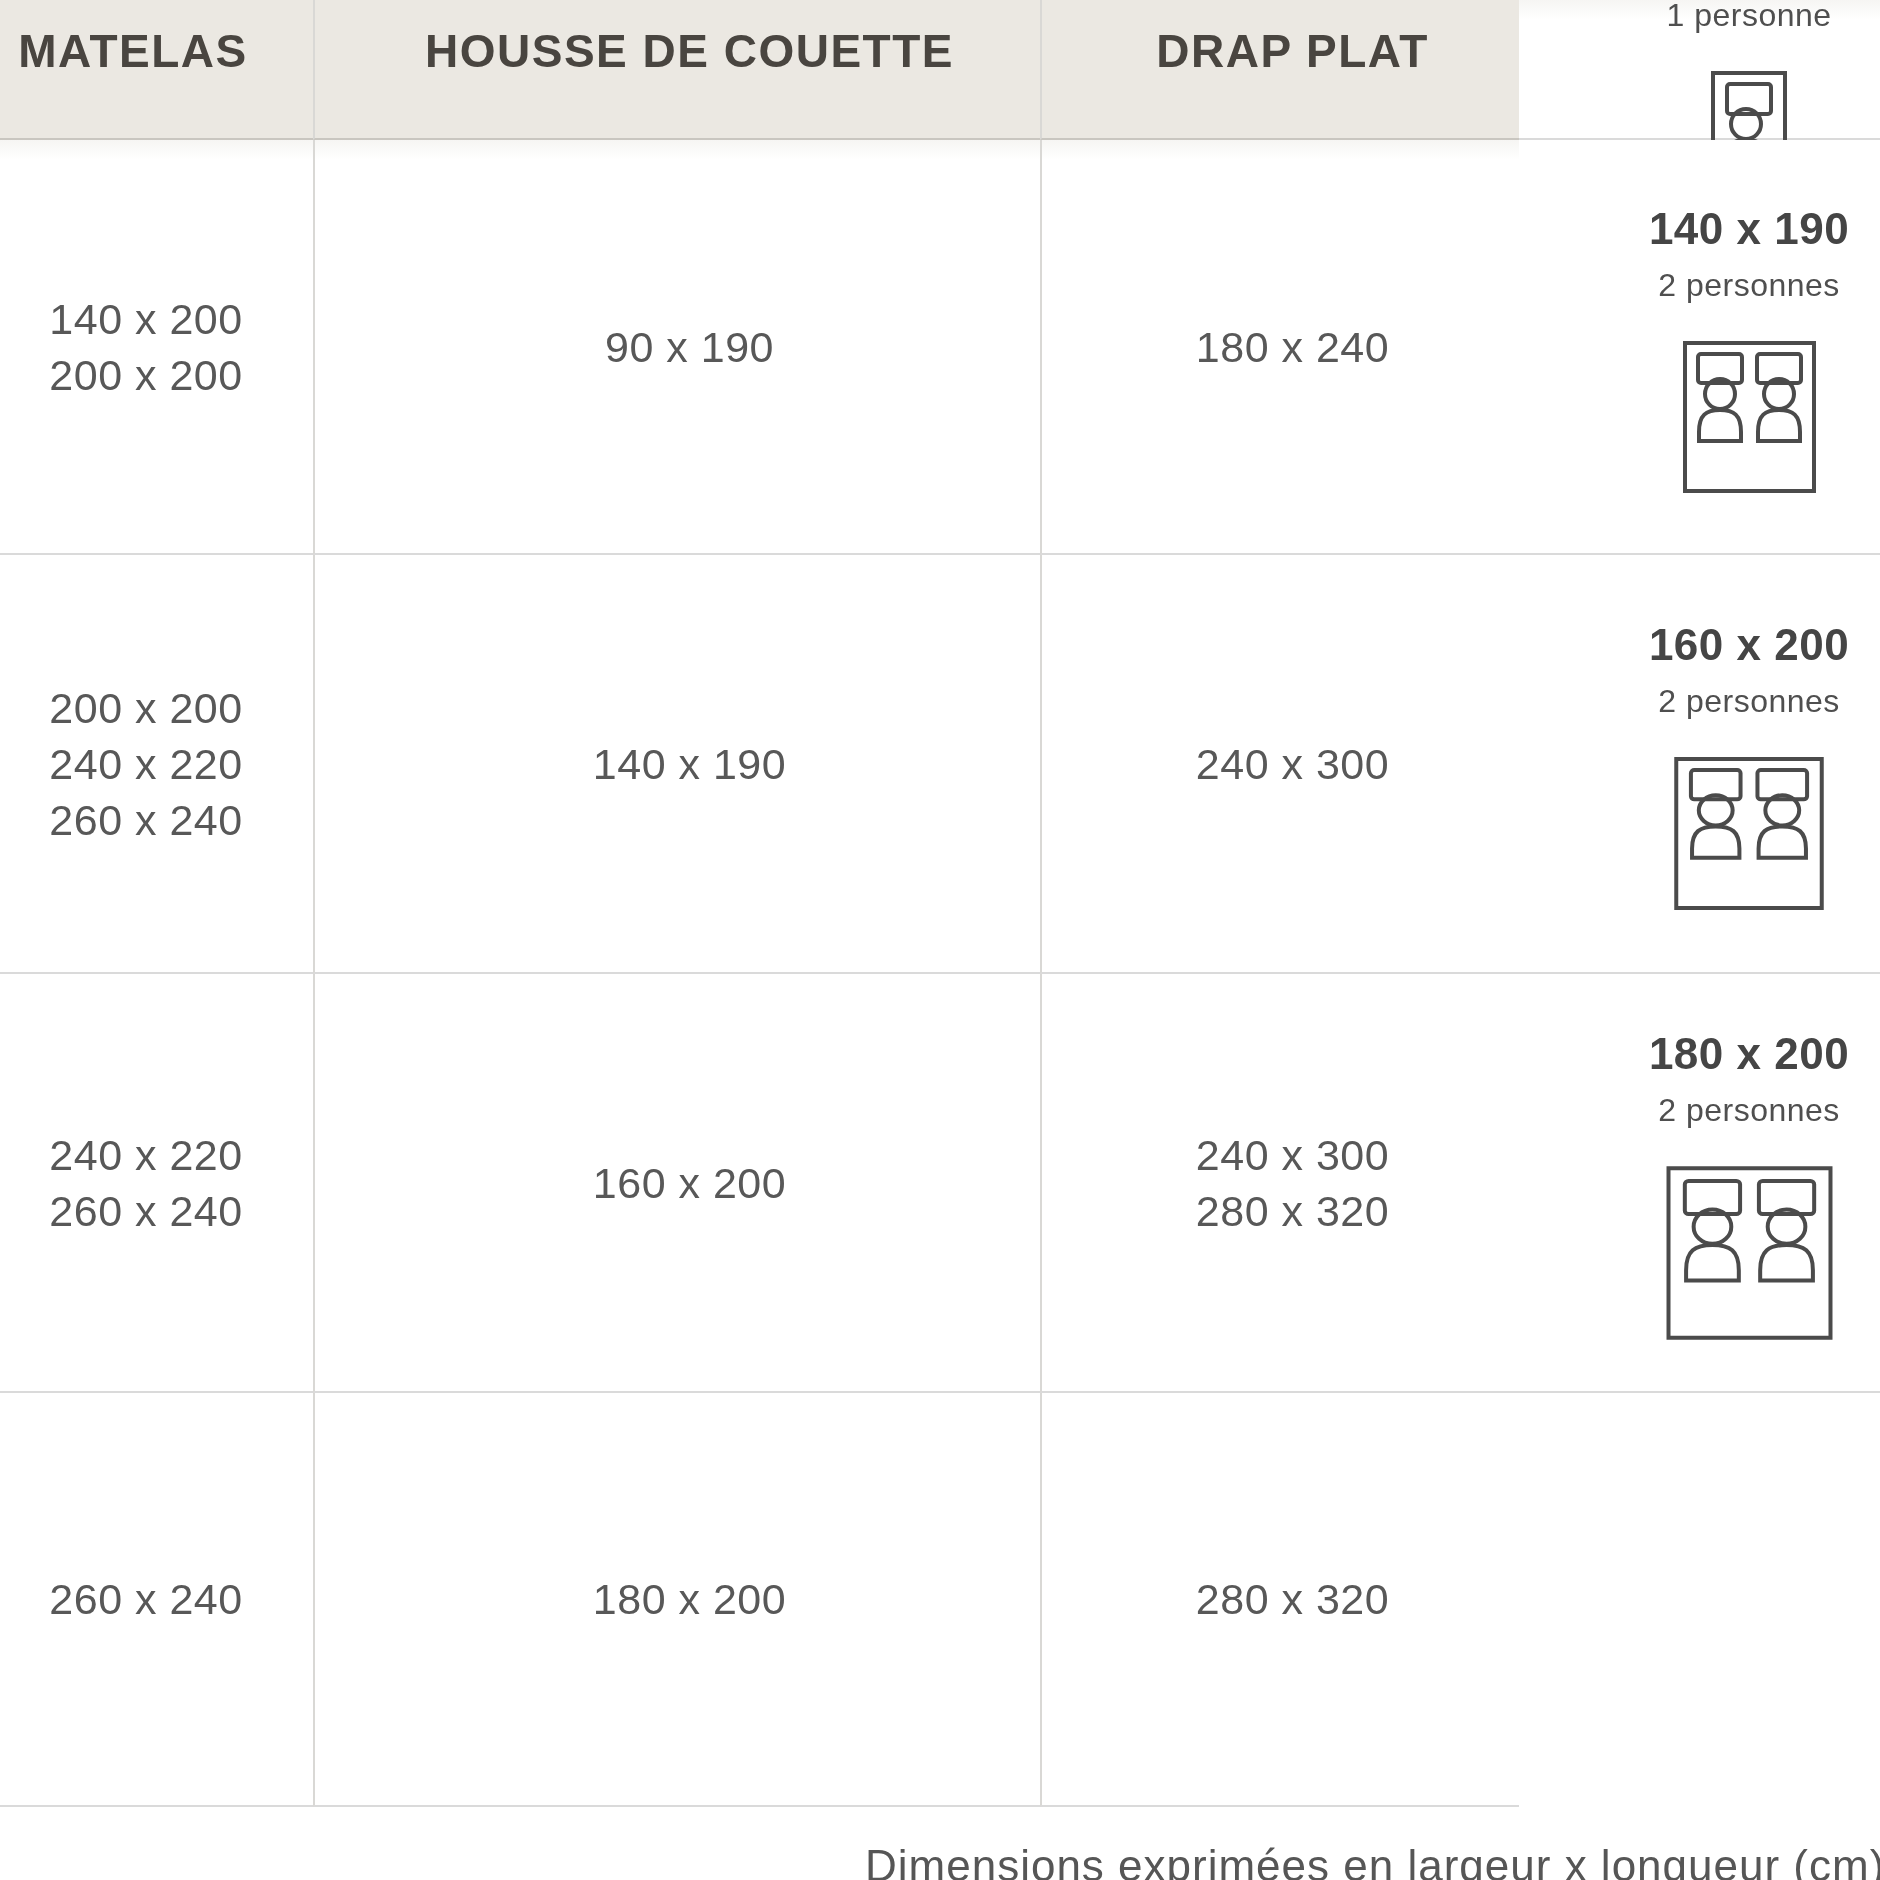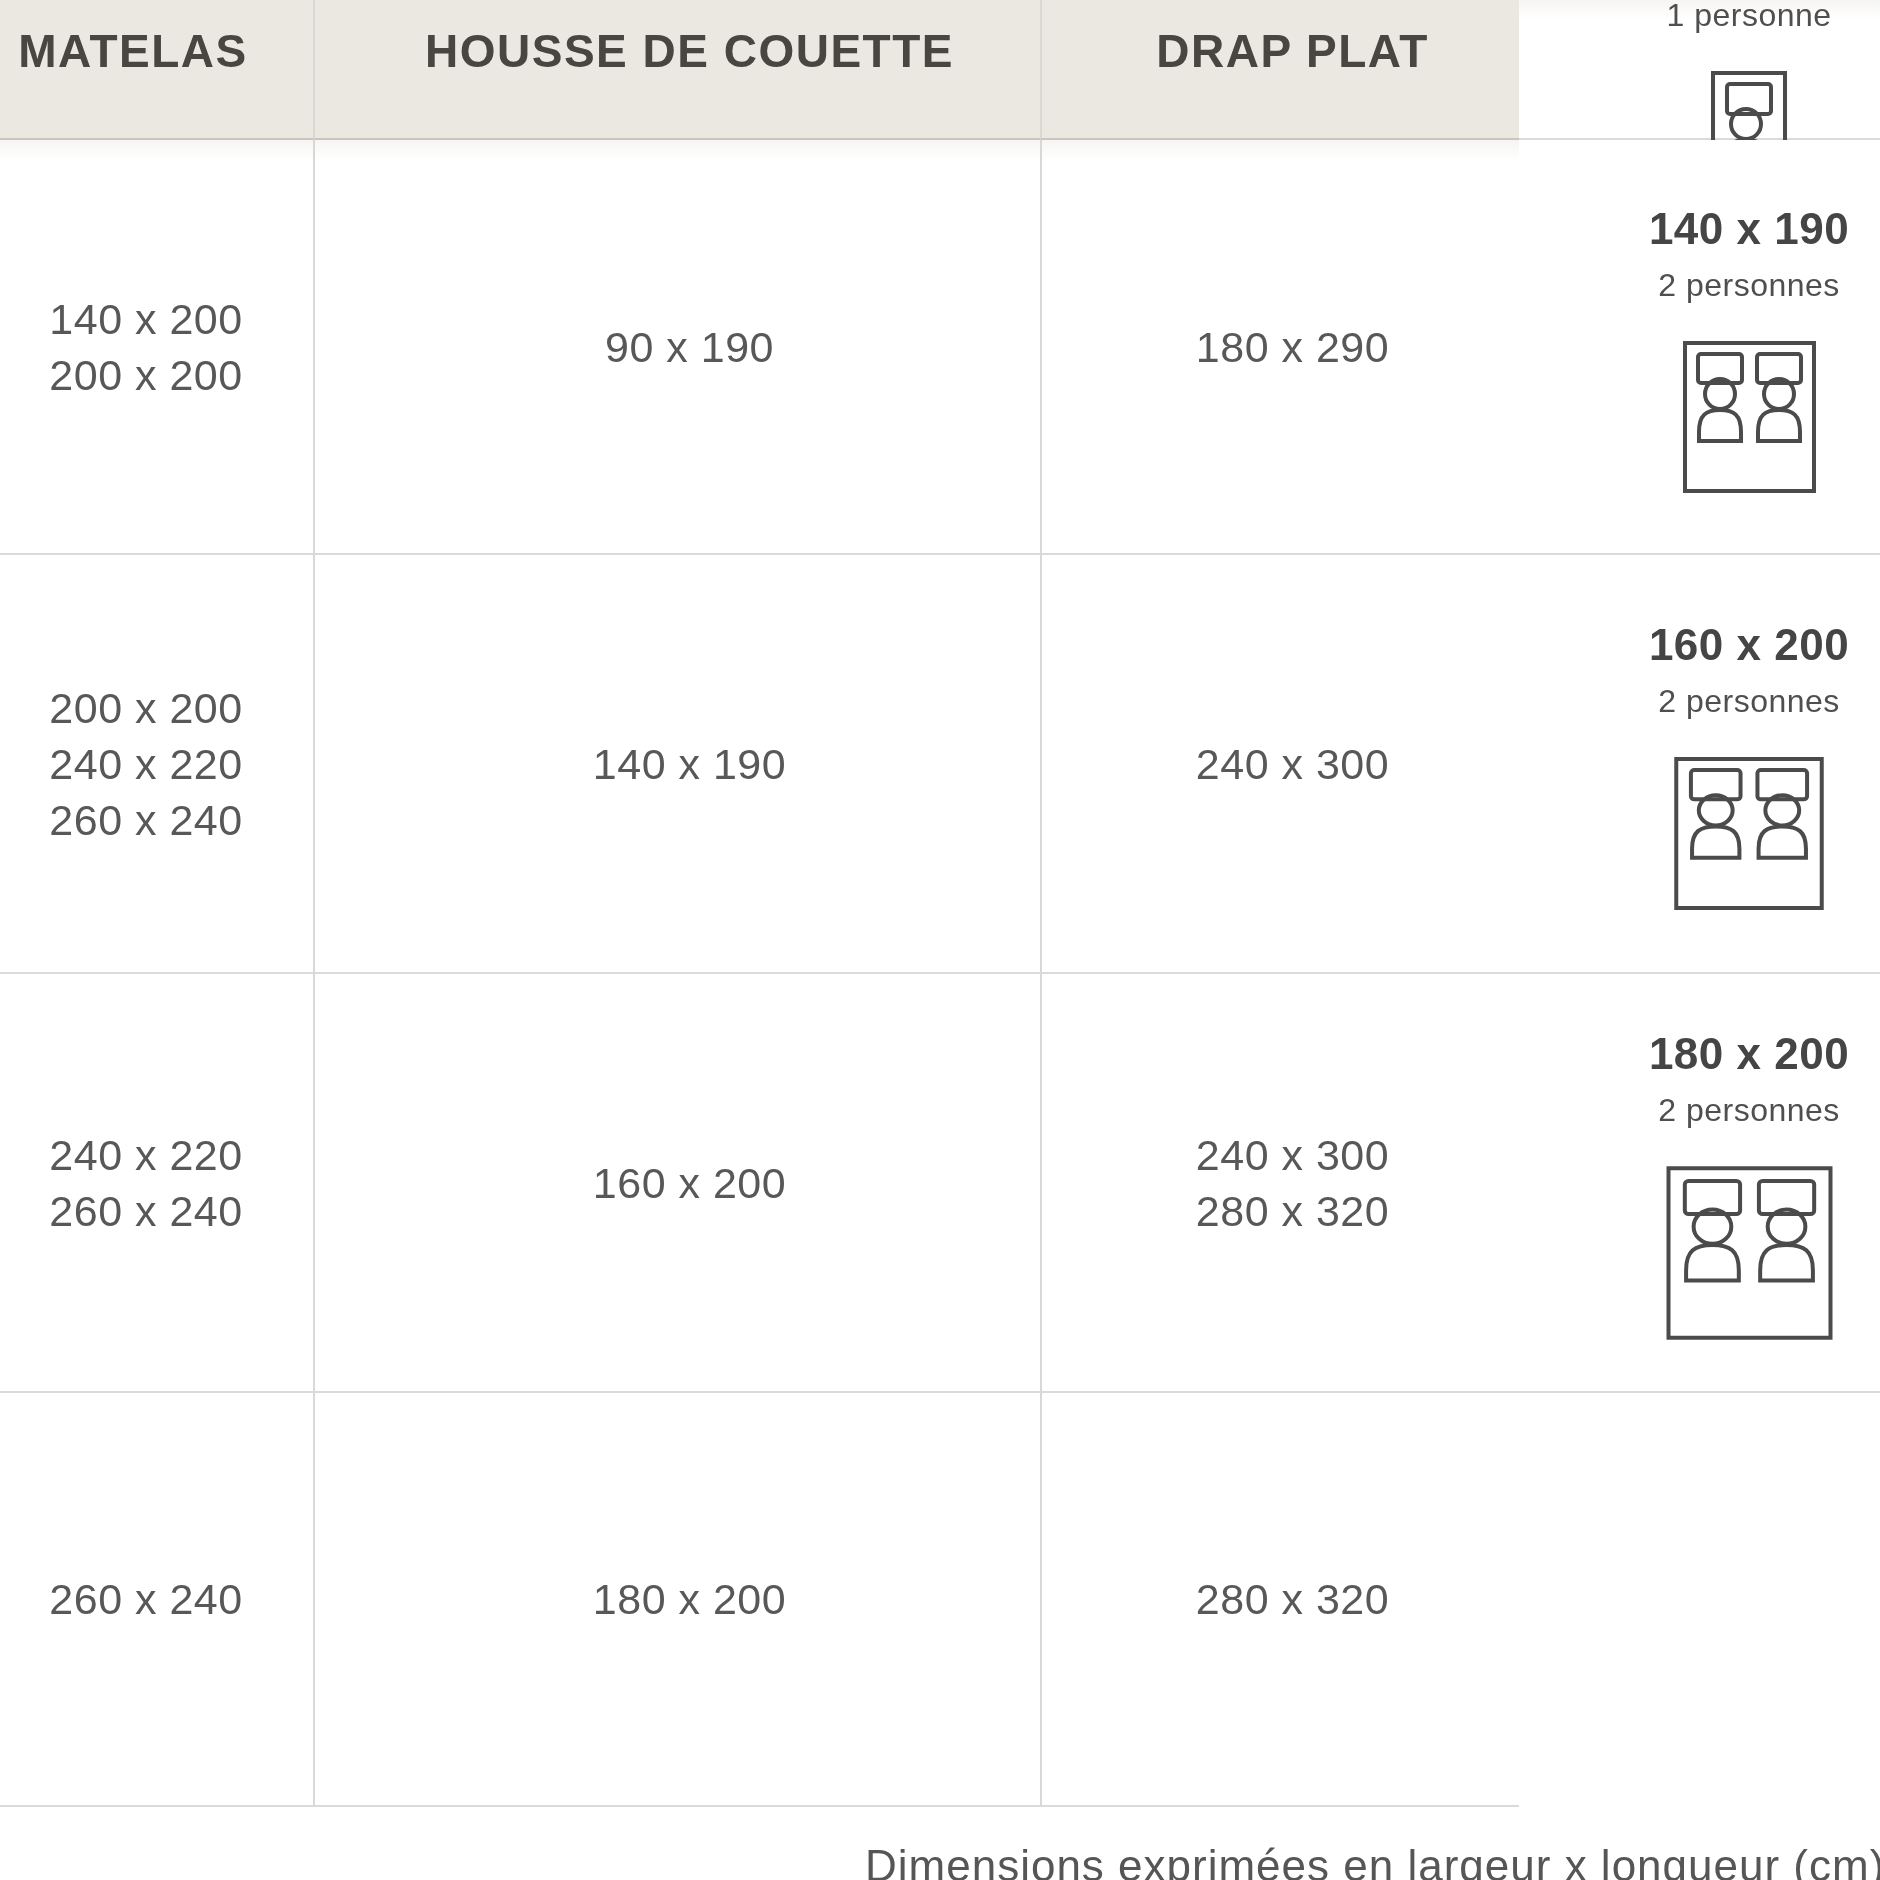--- a/index.html
+++ b/index.html
@@ -115,21 +115,21 @@
       </div>
     </div>
     <div class="cell bcell bl row1">
       <div class="val">140 x 200</div>
       <div class="val">200 x 200</div>
     </div>
     <div class="cell bcell bl row1">
       <div class="val">90 x 190</div>
     </div>
     <div class="cell bcell bl row1">
-      <div class="val">180 x 290</div>
+      <div class="val">180 x 240</div>
     </div>
 
     <div class="cell bcell">
       <div class="mat-title">140 x 190</div>
       <div class="mat-sub">2 personnes</div>
       <div class="mat-icon">
         <svg width="133" height="152" viewBox="0 0 133 152">
           <g class="ico">
             <rect x="2" y="2" width="129" height="148"></rect>
             <rect x="15" y="13" width="44" height="29" rx="3"></rect>

